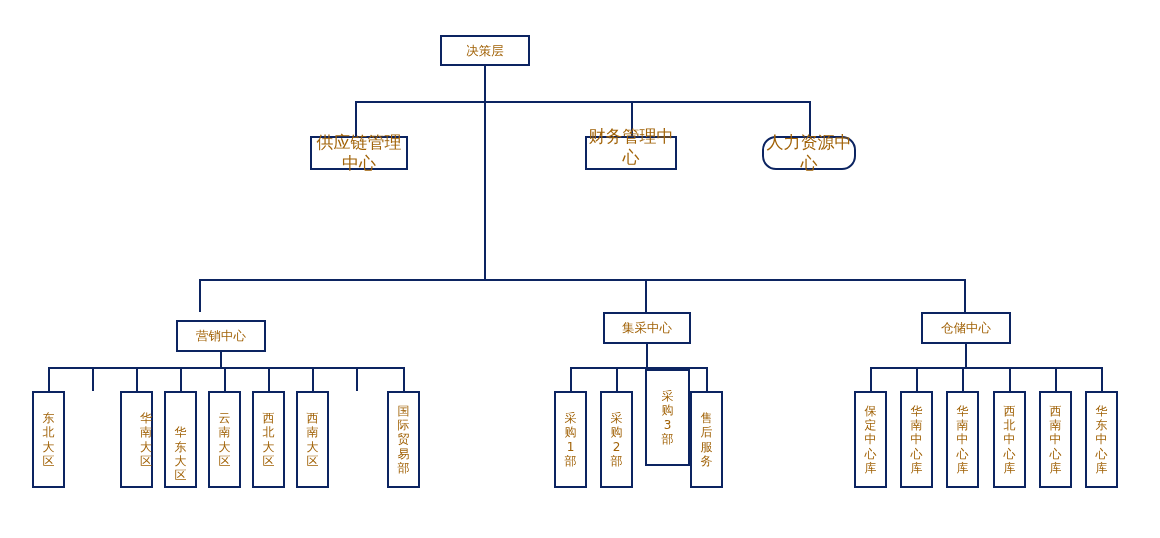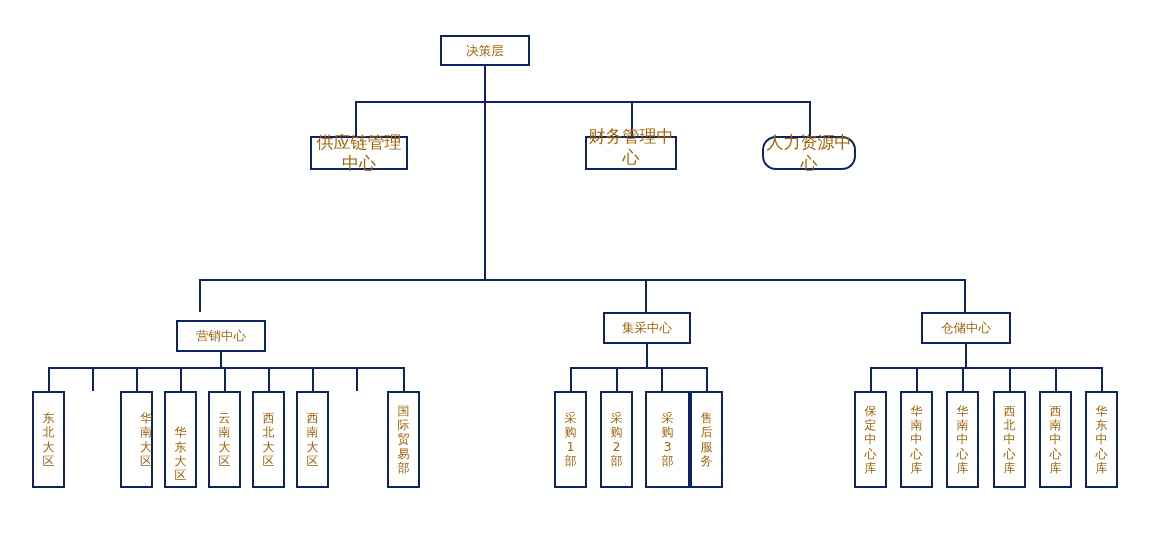--- a/index.html
+++ b/index.html
@@ -137,21 +137,21 @@
   <div class="conn v" style="left:616px; top:367px; height:24px;"></div>
   <div class="conn v" style="left:661px; top:367px; height:24px;"></div>
   <div class="conn v" style="left:706px; top:367px; height:24px;"></div>
 
   <div class="node-box leaf" style="left:554px; top:391px; width:33px; height:97px;">
     <span class="vlabel">采购1部</span>
   </div>
   <div class="node-box leaf" style="left:600px; top:391px; width:33px; height:97px;">
     <span class="vlabel">采购2部</span>
   </div>
-  <div class="node-box leaf" style="left:645px; top:391px; width:45px; height:97px;">
+  <div class="node-box leaf" style="left:645px; top:369px; width:45px; height:97px;">
     <span class="vlabel">采购3部</span>
   </div>
   <div class="node-box leaf" style="left:690px; top:391px; width:33px; height:97px;">
     <span class="vlabel">售后服务</span>
   </div>
 
   <div class="conn v" style="left:965px; top:344px; height:24px;"></div>
   <div class="conn h" style="left:870px; top:367px; width:232px;"></div>
   <div class="conn v" style="left:870px; top:367px; height:24px;"></div>
   <div class="conn v" style="left:916px; top:367px; height:24px;"></div>

